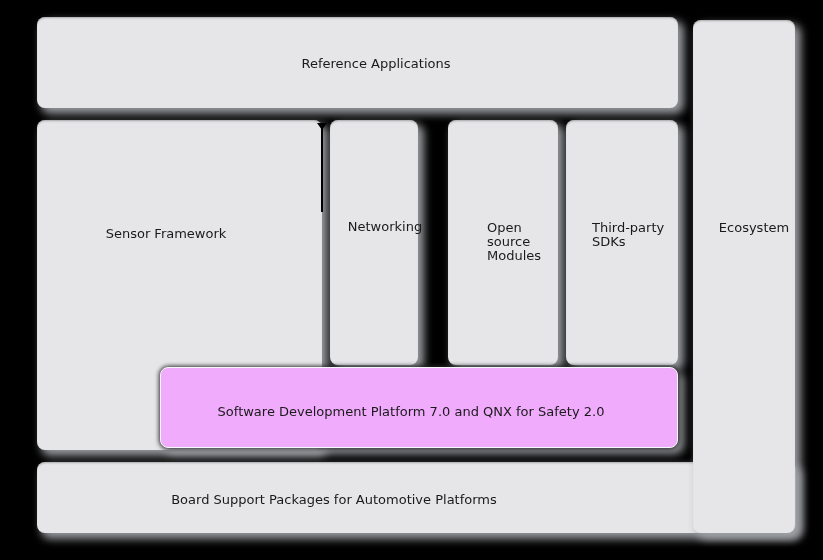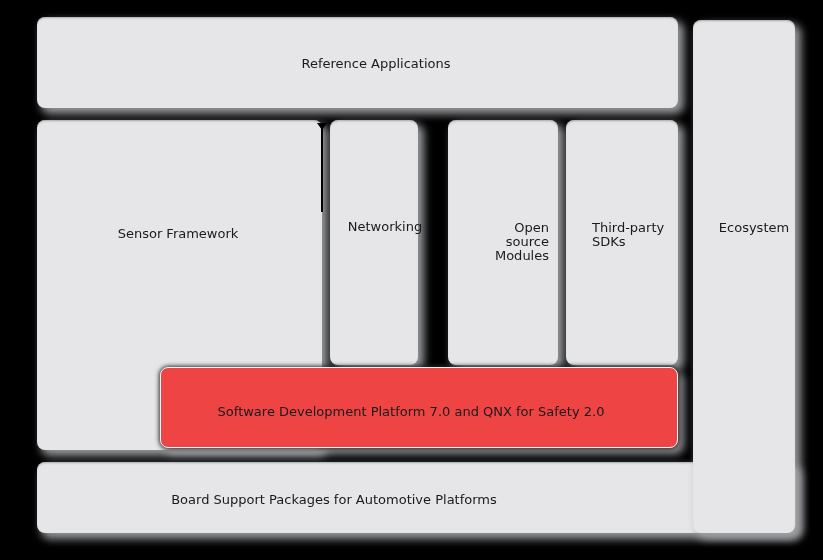--- a/index.html
+++ b/index.html
@@ -27,43 +27,43 @@
   }
   #box-ref        { left: 37px;  top: 17px;  width: 641px; height: 91px;  z-index: 3; }
   #box-sensor     { left: 37px;  top: 120px; width: 285px; height: 330px; z-index: 1; }
   #box-networking { left: 330px; top: 120px; width: 88px; height: 245px; z-index: 2; }
   #box-open       { left: 448px; top: 120px; width: 110px; height: 245px; z-index: 2; }
   #box-third      { left: 566px; top: 120px; width: 112px; height: 245px; z-index: 2; text-decoration: underline; }
   #box-eco        { left: 693px; top: 20px;  width: 102px; height: 513px; z-index: 3; }
   #box-bsp        { left: 37px;  top: 462px; width: 759px; height: 71px;  z-index: 1; }
   #box-sdp {
     left: 160px; top: 367px; width: 518px; height: 81px; z-index: 4;
-    background: #ef4444;
+    background: #f0abfc;
     border: 1px solid #f4f7fa;
     border-radius: 8px;
     box-shadow: 0 0 4px 1px rgba(22,22,22,0.85),
                 5px 5px 8px 1px rgba(158,160,164,0.95);
   }
   .lbl {
     position: absolute;
     line-height: 14px;
     white-space: nowrap;
   }
   .lbl.center {
     transform: translate(-50%, -50%);
     text-align: center;
   }
   .lbl.wrap {
     white-space: normal;
     text-align: left;
   }
   #lbl-ref        { left: 339px; top: 47px; }
-  #lbl-sensor     { left: 141px; top: 114px; text-align: center; }
+  #lbl-sensor     { left: 129px; top: 114px; text-align: center; }
   #lbl-networking { left: 55px;  top: 107px; }
-  #lbl-open       { left: 39px;  top: 101px; width: 62px; text-align: right; }
+  #lbl-open       { left: 39px;  top: 101px; width: 62px; }
   #lbl-third      { left: 26px;  top: 101px; width: 84px; }
   #lbl-eco        { left: 61px;  top: 208px; }
   #lbl-sdp        { left: 250px; top: 44px; }
   #lbl-bsp        { left: 297px; top: 38px; }
   
   #connector {
     position: absolute;
     left: 321px; top: 127px;
     width: 2px; height: 85px;
     background: #000000;

